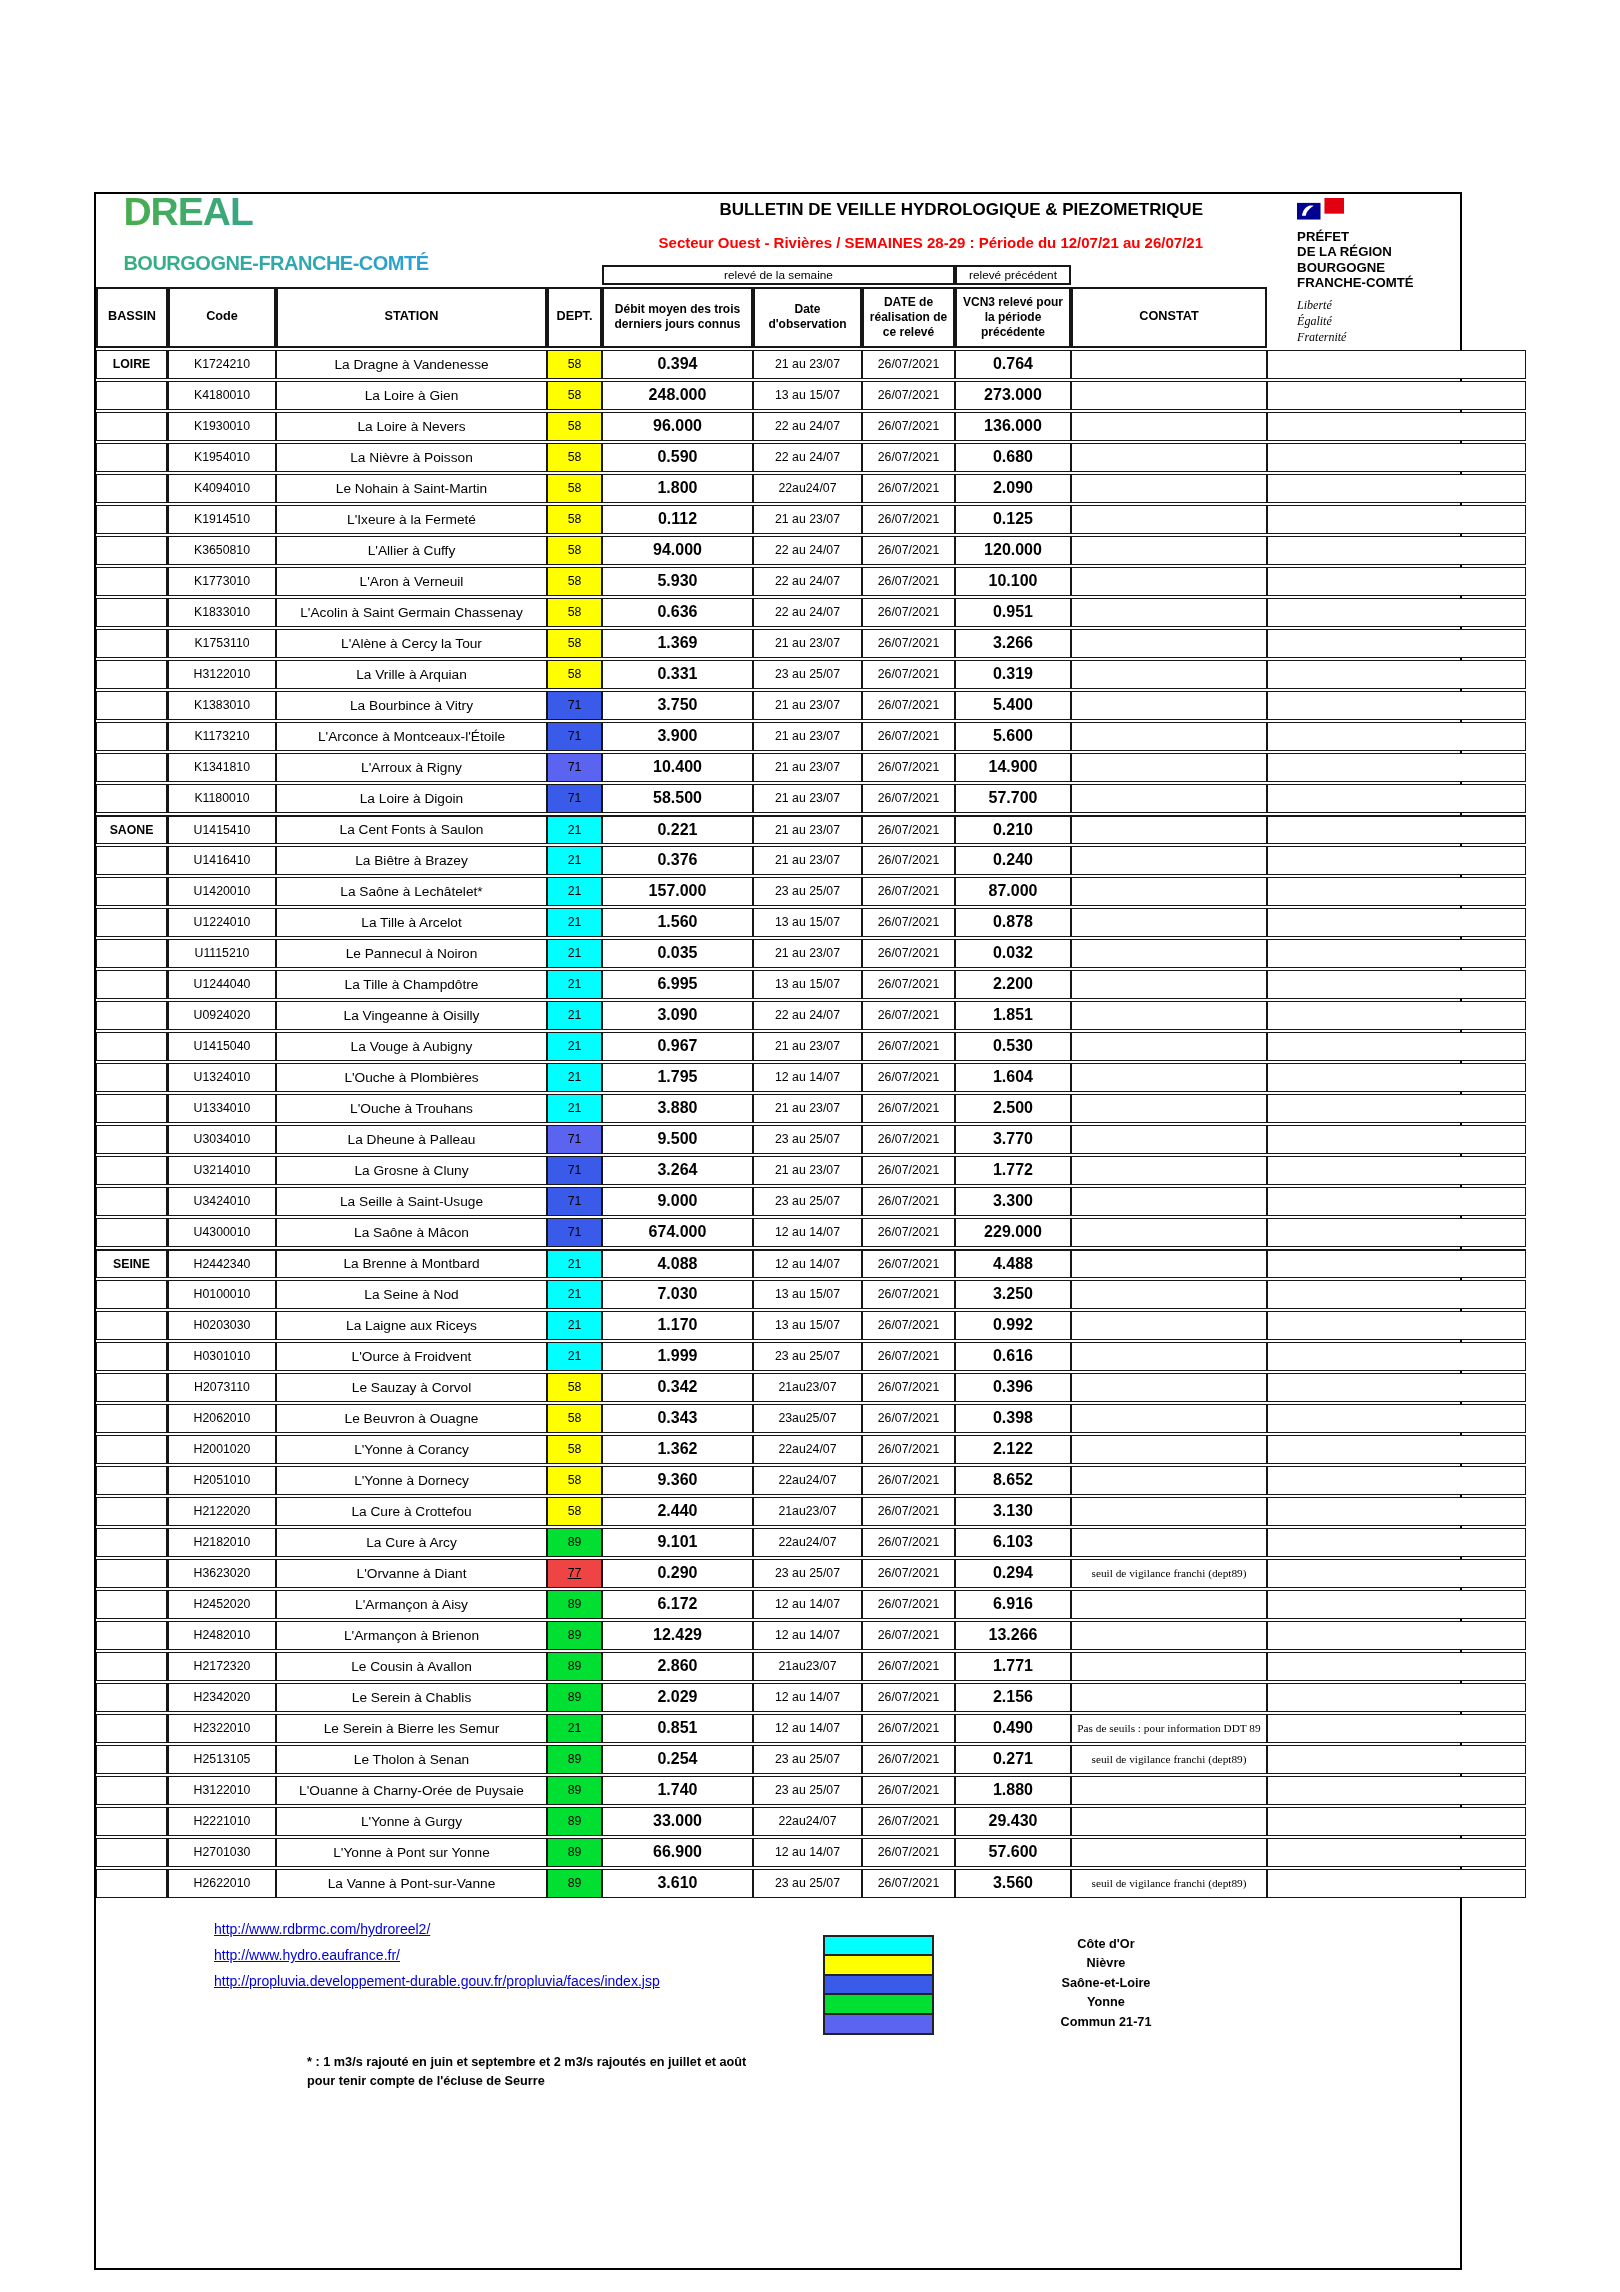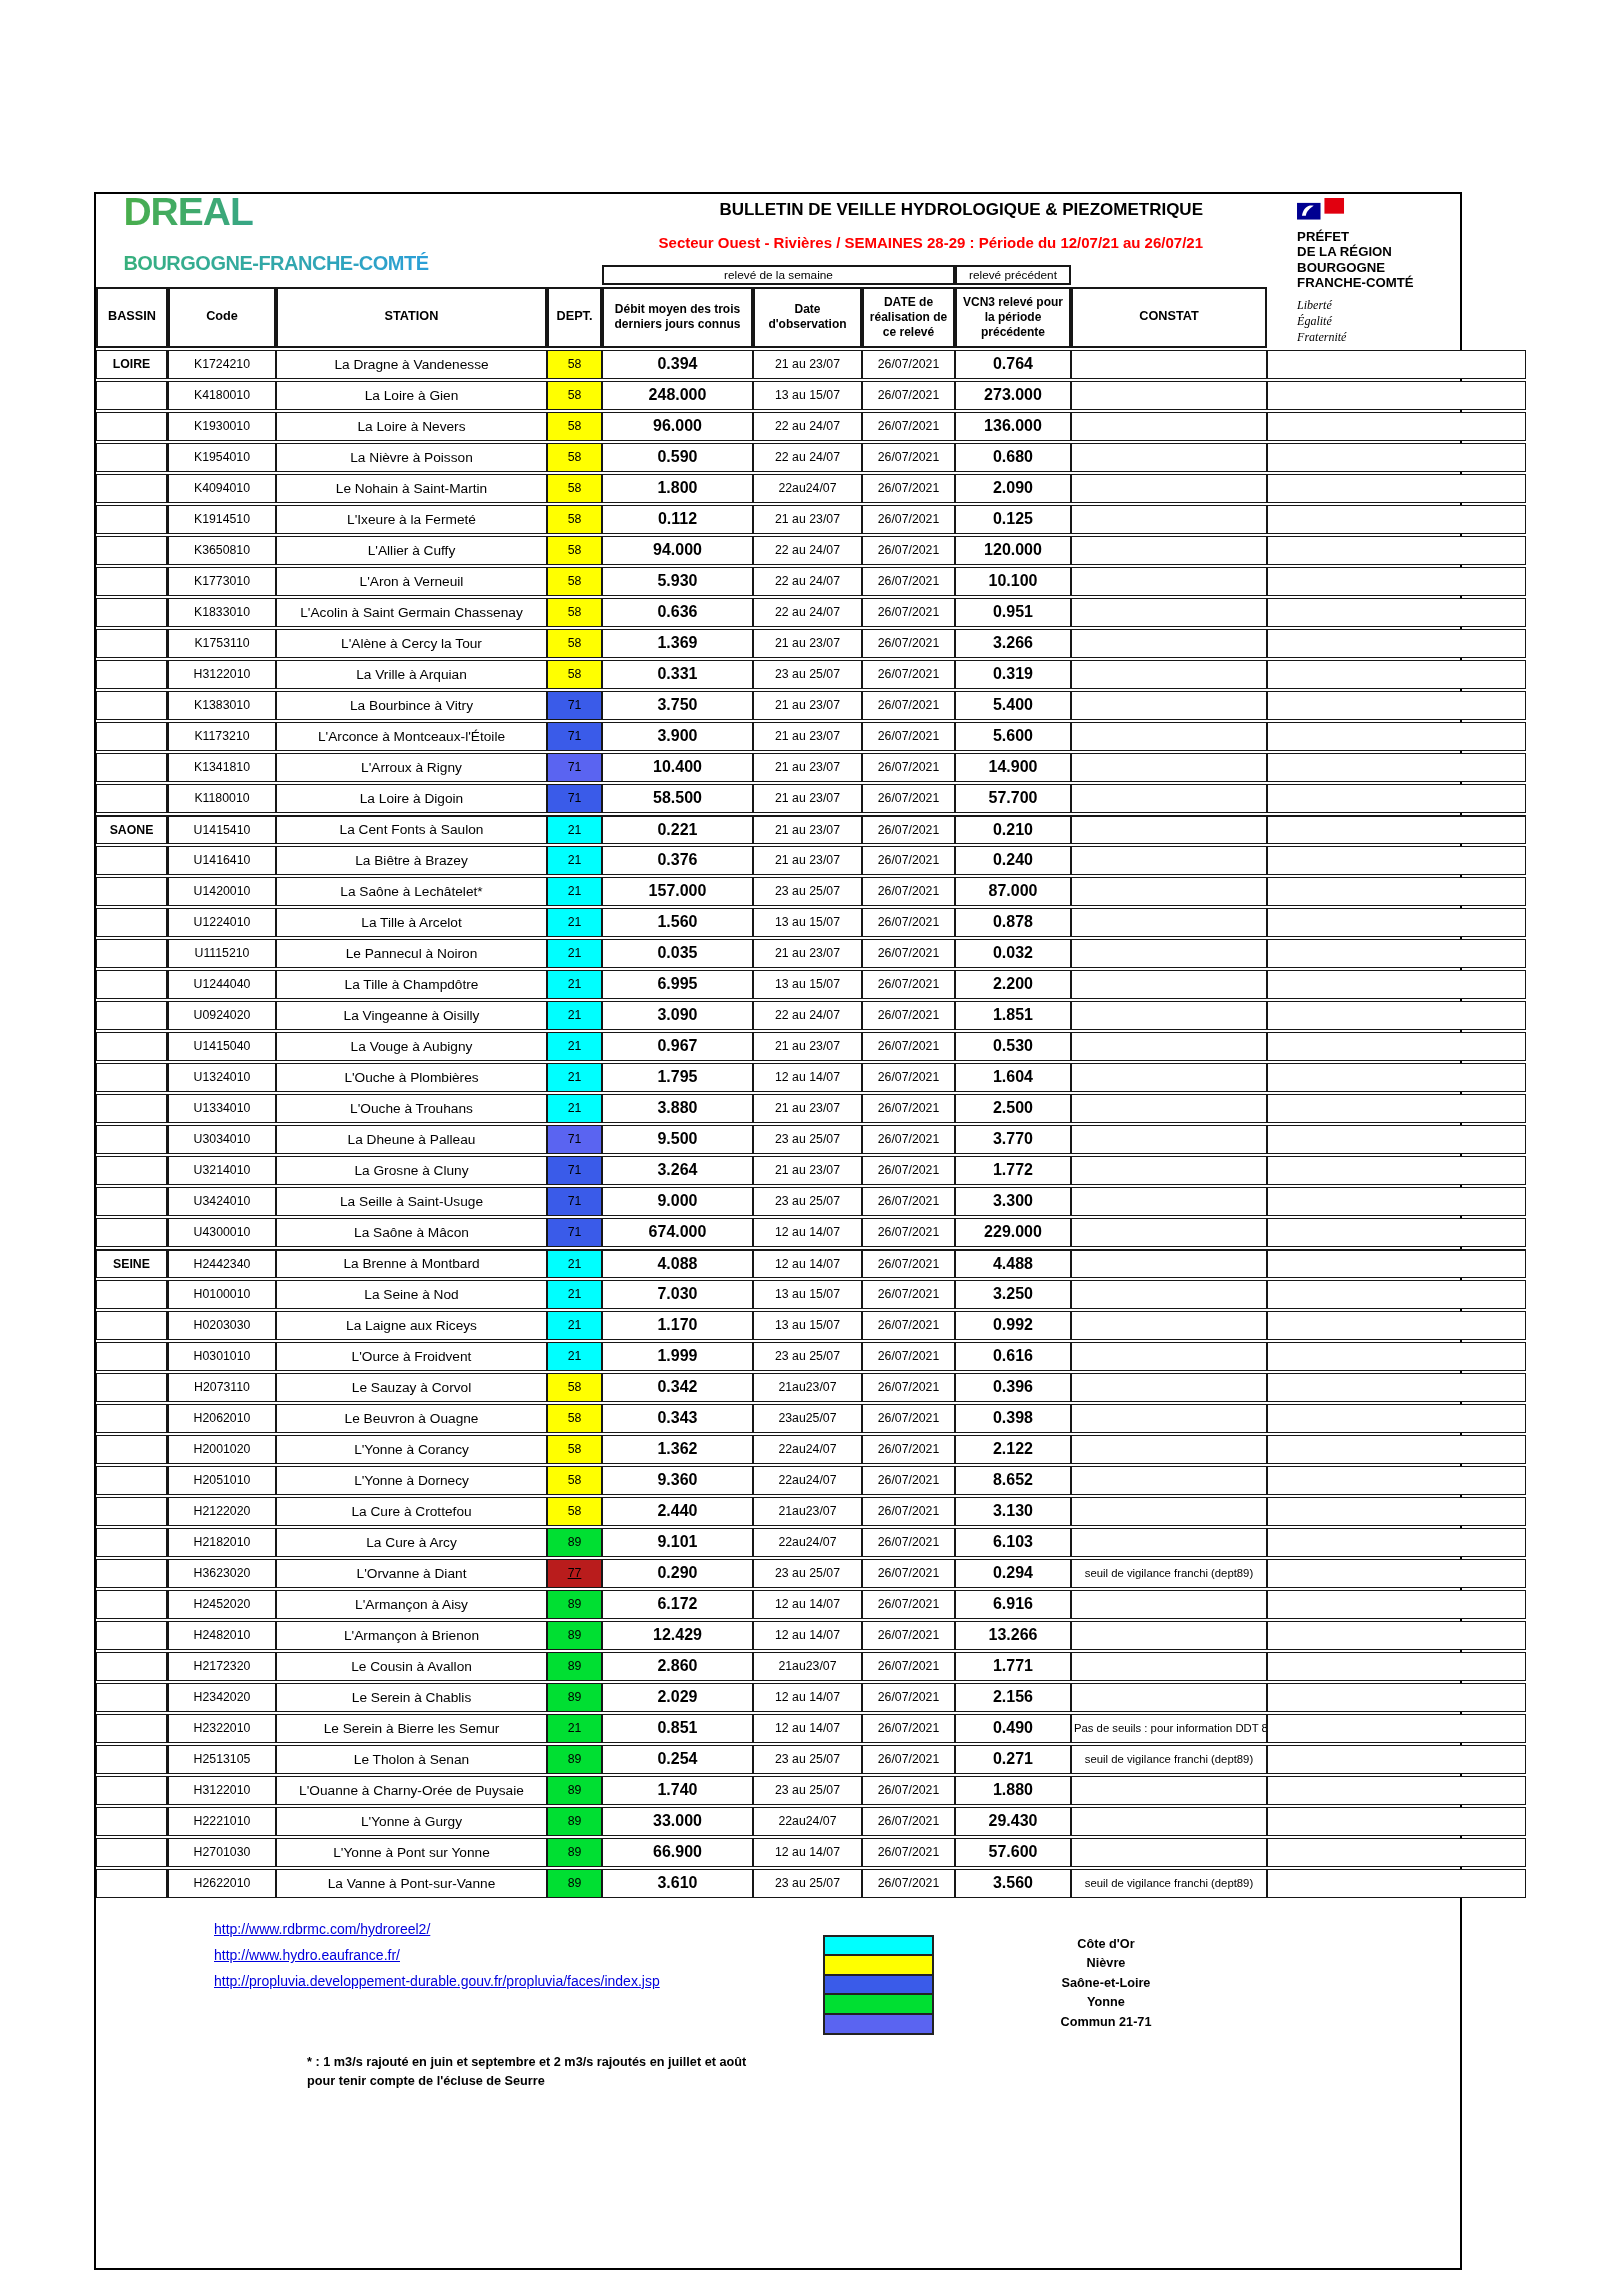--- a/index.html
+++ b/index.html
@@ -29,21 +29,21 @@
   tr.hdr td{border-width:2px;height:61px;font-weight:bold;font-size:12.7px;white-space:normal;line-height:1.25;}
   tr.hdr td.small{font-size:12px;}
   tbody td{height:29px;}
   tr.sec td{border-top-width:2.9px;}
   .c-bassin{font-weight:bold;font-size:12.3px;border-right-width:2.9px !important;}
   .c-code{font-size:12.3px;}
   .c-station{font-size:13.7px;}
   .c-dept{font-size:12.3px;}
   .c-debit,.c-vcn3{font-weight:bold;font-size:16px;}
   .c-date{font-size:12.3px;}
-  .c-constat{font-size:11.3px;}
+  .c-constat{font-size:11.3px;font-family:Liberation Serif, serif;}
 
   
   .footer{position:relative;height:253px;}
   .links{position:absolute;left:118px;top:17.6px;font-size:14px;line-height:1.85;}
   .links a{color:#0000dd;text-decoration:underline;display:block;}
   .lg-swatches{position:absolute;left:727px;top:35px;width:109px;border:1px solid #222;}
   .lg-sw{height:19.6px;border:1px solid #222;box-sizing:border-box;}
   .lg-labels{position:absolute;left:863px;top:35px;width:294px;text-align:center;
     font-size:12.7px;font-weight:bold;line-height:19.6px;}
   .footnote{position:absolute;left:211px;top:153px;font-size:12.7px;font-weight:bold;line-height:1.55;}
@@ -581,21 +581,21 @@
       <td class="c-date">22au24/07</td>
       <td class="c-date">26/07/2021</td>
       <td class="c-vcn3">6.103</td>
       <td class="c-constat"></td>
       <td class="c-empty"></td>
     </tr>
         <tr>
       <td class="c-bassin"></td>
       <td class="c-code">H3623020</td>
       <td class="c-station">L'Orvanne à Diant</td>
-      <td class="c-dept" style="background: #b91c1c; text-decoration: underline;">77</td>
+      <td class="c-dept" style="background: #ef4444; text-decoration: underline;">77</td>
       <td class="c-debit">0.290</td>
       <td class="c-date">23 au 25/07</td>
       <td class="c-date">26/07/2021</td>
       <td class="c-vcn3">0.294</td>
       <td class="c-constat">seuil de vigilance franchi (dept89)</td>
       <td class="c-empty"></td>
     </tr>
         <tr>
       <td class="c-bassin"></td>
       <td class="c-code">H2452020</td>

